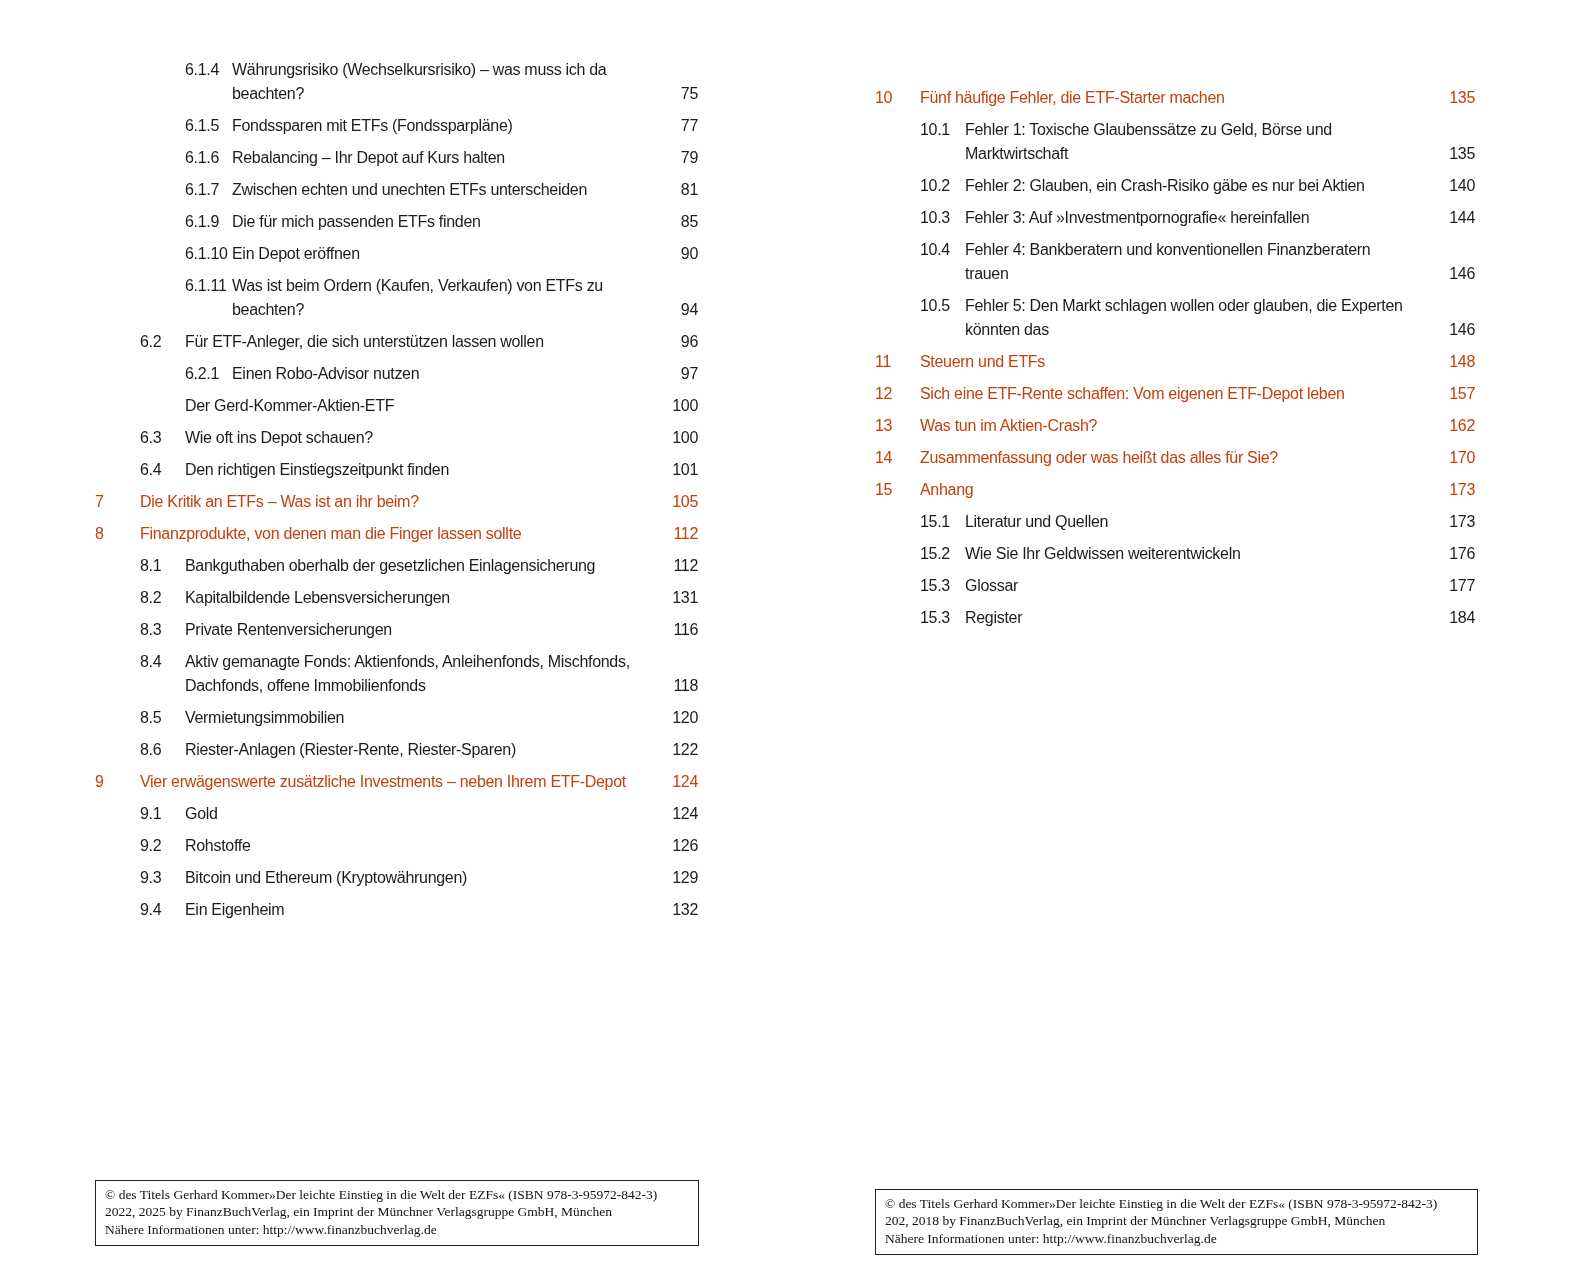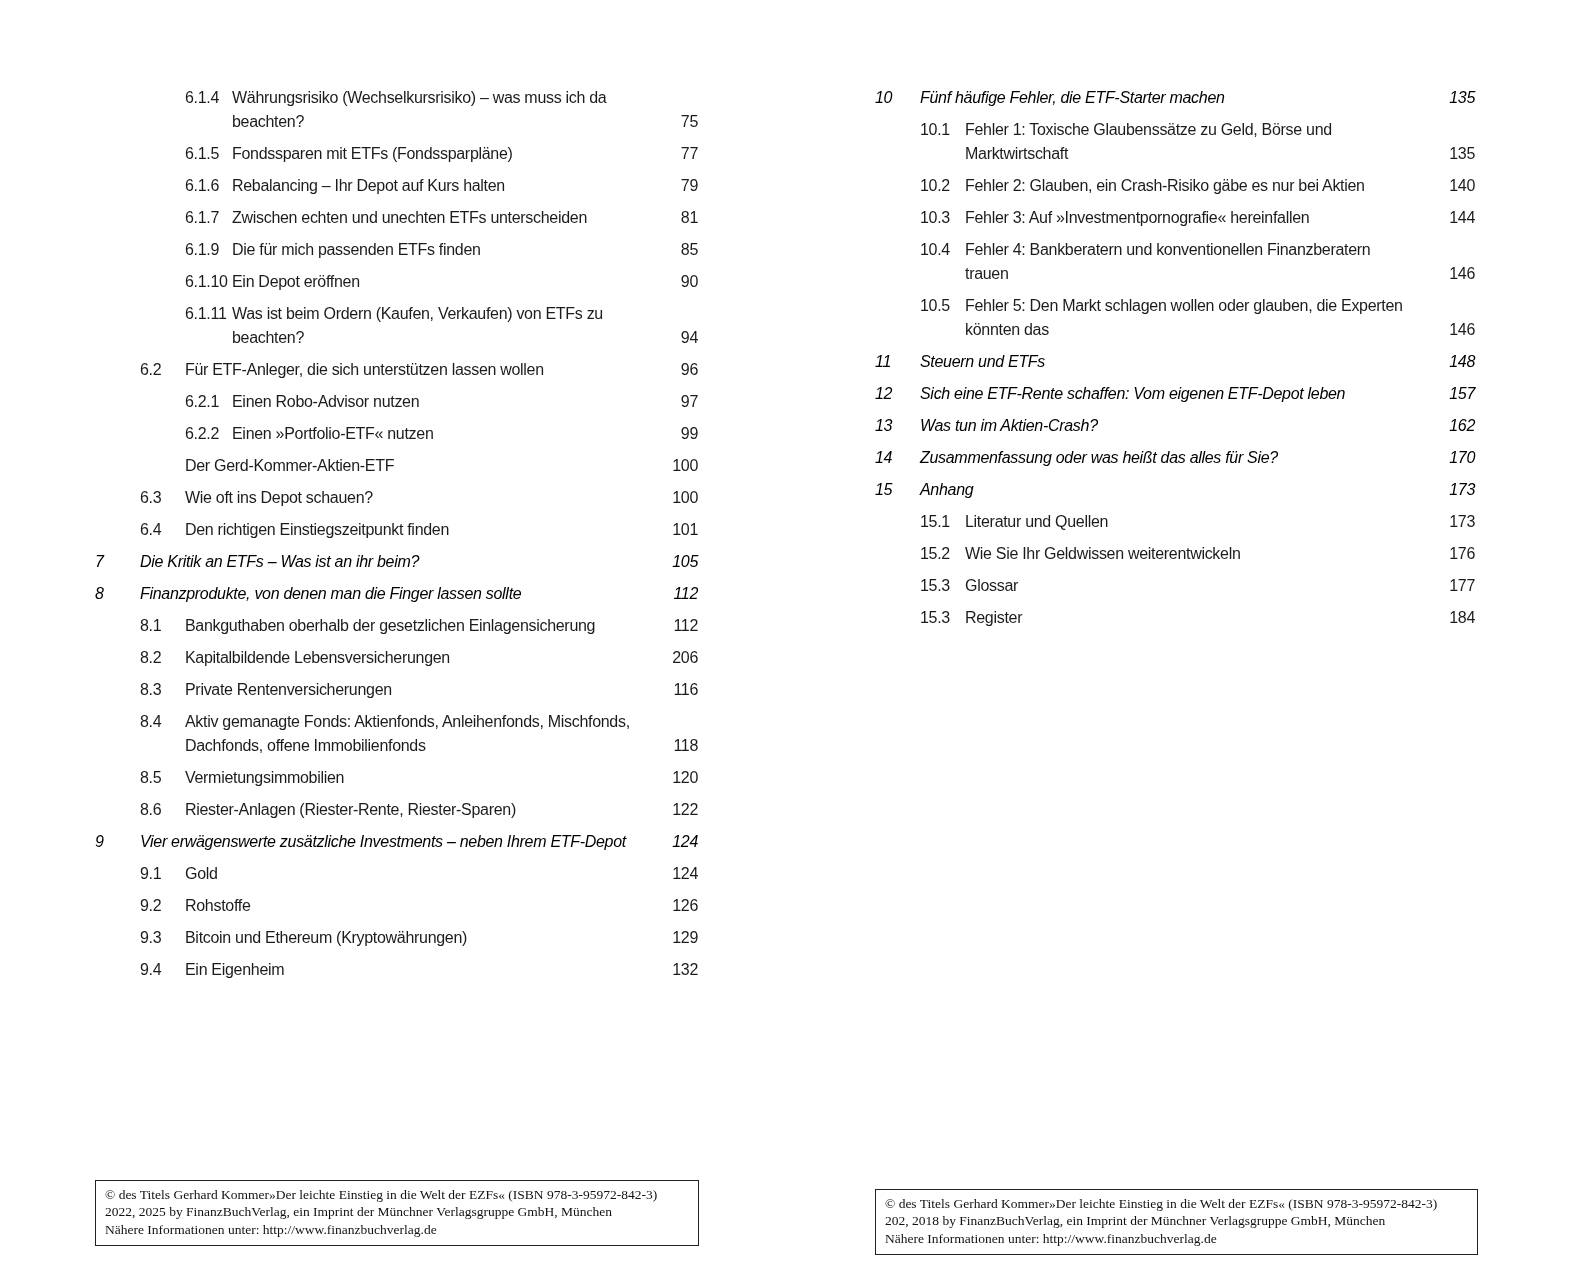--- a/index.html
+++ b/index.html
@@ -16,21 +16,21 @@
     display: flex;
     width: 1594px;
     height: 1270px;
     background: #ffffff;
   }
   .book-page {
     position: relative;
     width: 797px;
     height: 1270px;
   }
-  .page-left  { padding: 86px 99px 0 95px; }
+  .page-left  { padding: 58px 99px 0 95px; }
   .page-right { padding: 86px 119px 0 78px; }
 
   .toc-entry {
     display: flex;
     align-items: flex-start;
     font-size: 16px;
     line-height: 24px;
     letter-spacing: -0.3px;
     margin-bottom: 8px;
   }
@@ -48,23 +48,22 @@
   .toc-entry .text .line {
     display: block;
     white-space: nowrap;
   }
   .toc-entry .page {
     align-self: flex-end;
     margin-left: 10px;
     white-space: nowrap;
   }
   .toc-entry.accent {
-    color: #000000;
+    color: #c2410c;
     margin-top: 5px;
-    font-style: italic;
   }
   .toc-list .toc-entry.accent:first-child { margin-top: 0; }
 
   .copyright-box {
     position: absolute;
     left: 95px;
     bottom: 24px;
     width: 604px;
     border: 1px solid #222;
     padding: 5px 9px 7px 9px;
@@ -144,27 +143,20 @@
           </span>
           <span class="page">96</span>
         </div>
         <div class="toc-entry lvl3">
           <span class="num">6.2.1</span>
           <span class="text">
             <span class="line">Einen Robo-Advisor nutzen</span>
           </span>
           <span class="page">97</span>
         </div>
-        <div class="toc-entry lvl3">
-          <span class="num">6.2.2</span>
-          <span class="text">
-            <span class="line">Einen »Portfolio-ETF« nutzen</span>
-          </span>
-          <span class="page">99</span>
-        </div>
         <div class="toc-entry lvl2">
           <span class="num"></span>
           <span class="text">
             <span class="line">Der Gerd-Kommer-Aktien-ETF</span>
           </span>
           <span class="page">100</span>
         </div>
         <div class="toc-entry lvl2">
           <span class="num">6.3</span>
           <span class="text">
@@ -198,21 +190,21 @@
           <span class="text">
             <span class="line">Bankguthaben oberhalb der gesetzlichen Einlagensicherung</span>
           </span>
           <span class="page">112</span>
         </div>
         <div class="toc-entry lvl2">
           <span class="num">8.2</span>
           <span class="text">
             <span class="line">Kapitalbildende Lebensversicherungen</span>
           </span>
-          <span class="page">206</span>
+          <span class="page">131</span>
         </div>
         <div class="toc-entry lvl2">
           <span class="num">8.3</span>
           <span class="text">
             <span class="line">Private Rentenversicherungen</span>
           </span>
           <span class="page">116</span>
         </div>
         <div class="toc-entry lvl2">
           <span class="num">8.4</span>

